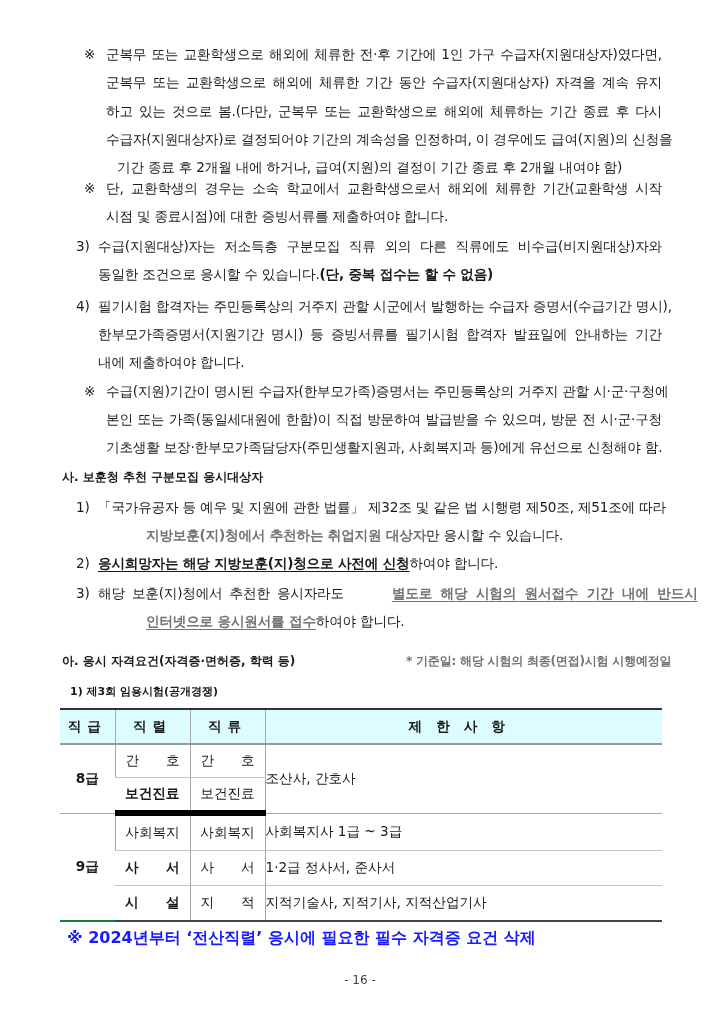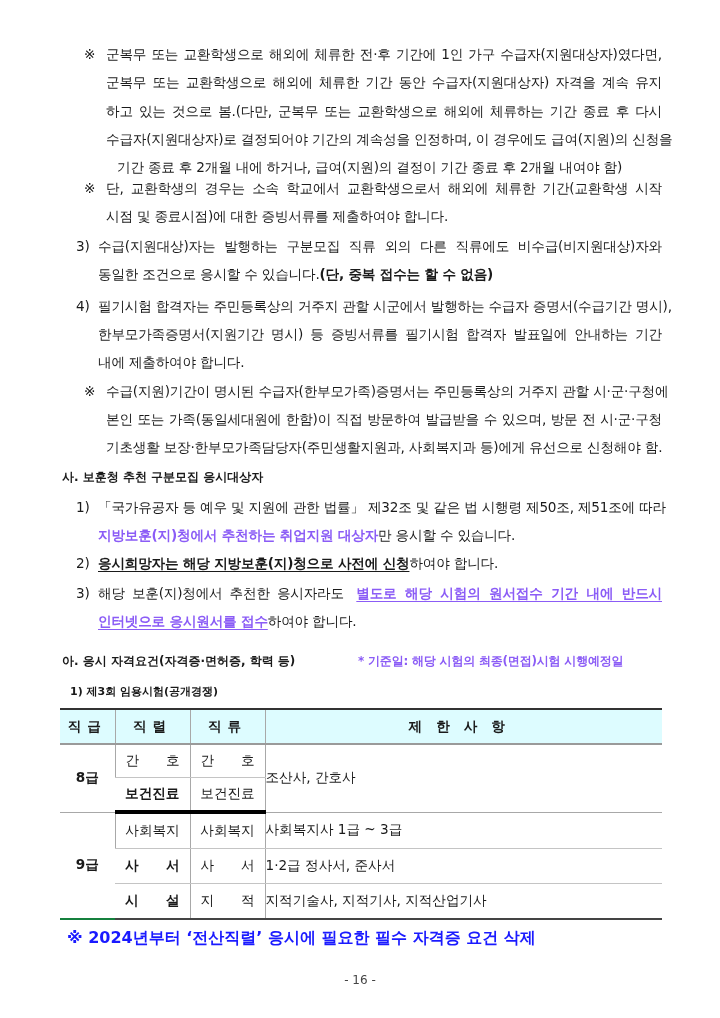--- a/index.html
+++ b/index.html
@@ -8,41 +8,41 @@
     font-family: "DejaVu Sans", "Liberation Sans", sans-serif;
     color: #1a1a1a; font-size: 14px;
   }
   .page { position: absolute; left: 0; top: 0; width: 720px; height: 1018px; }
   .line {
     position: absolute; white-space: nowrap; font-size: 13.6px; line-height: 20px;
     letter-spacing: -0.2px;
   }
   .just { text-align: justify; text-align-last: justify; }
   .b { font-weight: bold; }
-  .blue { color: #8b5cf6; }
+  .blue { color: #737373; margin-left: 48px; }
   .u { text-decoration: underline; text-underline-offset: 3px; }
   .heading { position: absolute; font-weight: bold; font-size: 12px; line-height: 20px; white-space: nowrap; }
 
   
   .tbl {
     position: absolute; left: 60px; top: 708px; width: 602px;
     border-collapse: collapse; font-size: 13.6px;
   }
   .tbl th {
     background: #ddfcff; font-weight: bold; height: 33px; padding: 0;
     border-top: 2px solid #333; border-bottom: 2px solid #9a9a9a;
     border-left: 1px solid #a8a8a8; letter-spacing: 6px; text-align: center;
   }
   .tbl th:first-child { border-left: none; }
   .tbl td {
     border-left: 1px solid #a8a8a8; border-bottom: 1px solid #c4c4c4;
     height: 32px; padding: 0; text-align: center; vertical-align: middle;
   }
   .tbl td:first-child { border-left: none; font-weight: bold; }
-  .tbl tr.grp-end td { border-bottom: 4px solid #000000; }
+  .tbl tr.grp-end td { border-bottom: 6px solid #000000; }
   .tbl tr.last td { border-bottom: 2px solid #444; }
   .tbl td.left { text-align: left; padding-left: 0; }
   .spread { display: flex; justify-content: space-between; padding: 0 10px; }
   .footer-note { position: absolute; left: 67px; top: 928px; font-size: 16px; font-weight: bold; color: #1a1aff; white-space: nowrap; }
   .pageno { position: absolute; left: 0; width: 720px; top: 973px; text-align: center; font-size: 12px; color: #444; }
 </style>
 </head>
 <body>
 
 <div class="page">
@@ -57,21 +57,21 @@
   </div>
 
   <div>
     <div class="line" style="left:84px; top:178px;">※</div>
     <div class="line just" style="left:106px; top:178px; width:556px;">단, 교환학생의 경우는 소속 학교에서 교환학생으로서 해외에 체류한 기간(교환학생 시작</div>
     <div class="line" style="left:106px; top:206px;">시점 및 종료시점)에 대한 증빙서류를 제출하여야 합니다.</div>
   </div>
 
   <div>
     <div class="line" style="left:76px; top:236px;">3)</div>
-    <div class="line just" style="left:98px; top:236px; width:564px;">수급(지원대상)자는 발행하는 구분모집 직류 외의 다른 직류에도 비수급(비지원대상)자와</div>
+    <div class="line just" style="left:98px; top:236px; width:564px;">수급(지원대상)자는 저소득층 구분모집 직류 외의 다른 직류에도 비수급(비지원대상)자와</div>
     <div class="line" style="left:98px; top:264px;">
       <span>동일한 조건으로 응시할 수 있습니다.</span><span class="b">(단, 중복 접수는 할 수 없음)</span>
     </div>
   </div>
 
   <div>
     <div class="line" style="left:76px; top:296px;">4)</div>
     <div class="line just" style="left:98px; top:296px; width:564px;">필기시험 합격자는 주민등록상의 거주지 관할 시군에서 발행하는 수급자 증명서(수급기간 명시),</div>
     <div class="line just" style="left:98px; top:324px; width:564px;">한부모가족증명서(지원기간 명시) 등 증빙서류를 필기시험 합격자 발표일에 안내하는 기간</div>
     <div class="line" style="left:98px; top:352px;">내에 제출하여야 합니다.</div>

